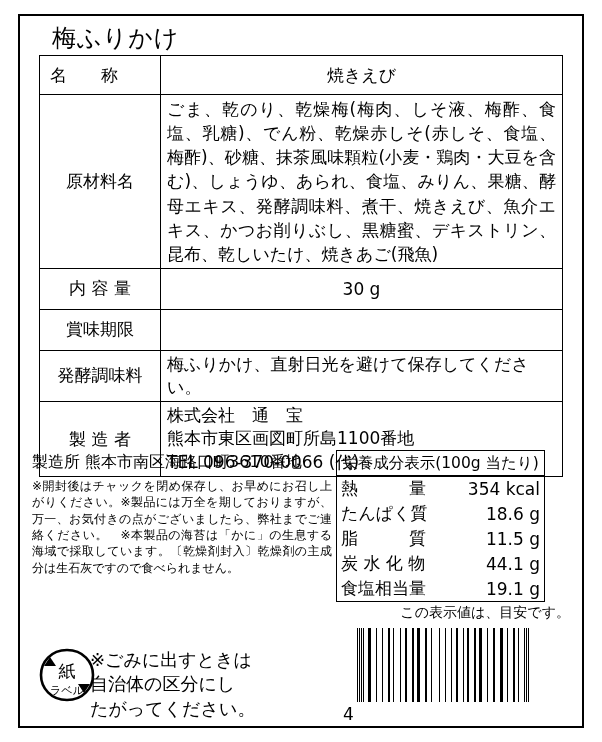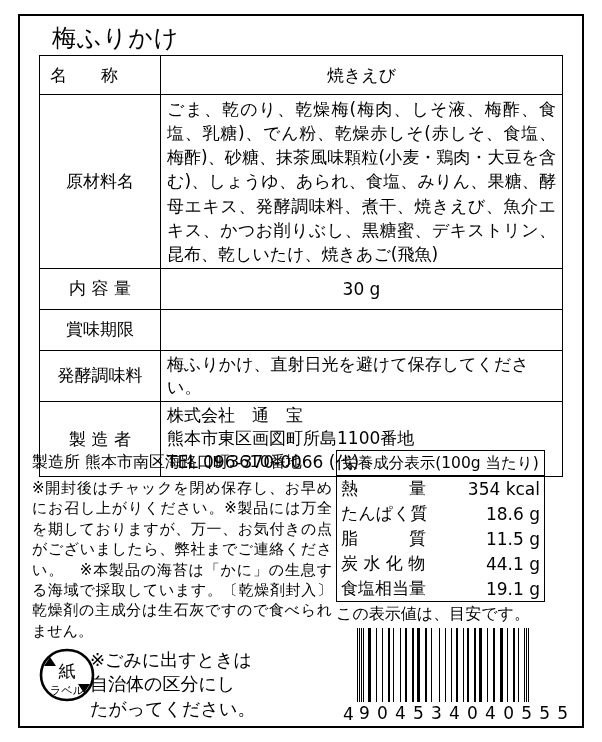--- a/index.html
+++ b/index.html
@@ -97,21 +97,21 @@
     top: 0px;
     font-size: 16px;
     font-family: "DejaVu Sans", sans-serif;
     white-space: nowrap;
   }
   .notes {
     position: absolute;
     left: 2px;
     top: 26px;
     width: 300px;
-    font-size: 15px;
+    font-size: 12px;
     font-family: "DejaVu Sans", sans-serif;
     line-height: 1.36;
     text-align: justify;
     text-justify: inter-character;
   }
 
   
   .nutrition {
     position: absolute;
     left: 306px;
@@ -142,21 +142,22 @@
   }
   .nut-val {
     text-align: right;
     padding-right: 6px;
   }
   .nutrition-foot {
     position: absolute;
     left: 306px;
     top: 152px;
     width: 234px;
-    font-size: 16px;
+    text-align: right;
+    font-size: 14px;
     font-family: "DejaVu Sans", sans-serif;
   }
 
   
   .recycle {
     position: absolute;
     left: 6px;
     top: 192px;
     width: 62px;
     height: 62px;
@@ -367,18 +368,15 @@
           <i style="width: 2px; background: rgb(0, 0, 0);"></i>
           <i style="width: 1px; background: transparent;"></i>
           <i style="width: 1px; background: rgb(0, 0, 0);"></i>
           <i style="width: 1px; background: transparent;"></i>
           <i style="width: 1px; background: transparent;"></i>
           <i style="width: 1px;"></i>
           <i style="width: 1px;"></i>
           <i style="width: 1px;"></i>
         </div>
       <div class="bc-lead">4</div>
-      <div class="barcode-digits">
-        <span class="bc-nums">904534040555</span>
-      </div>
     </div>
   </div>
 </div>
 
 </body></html>

